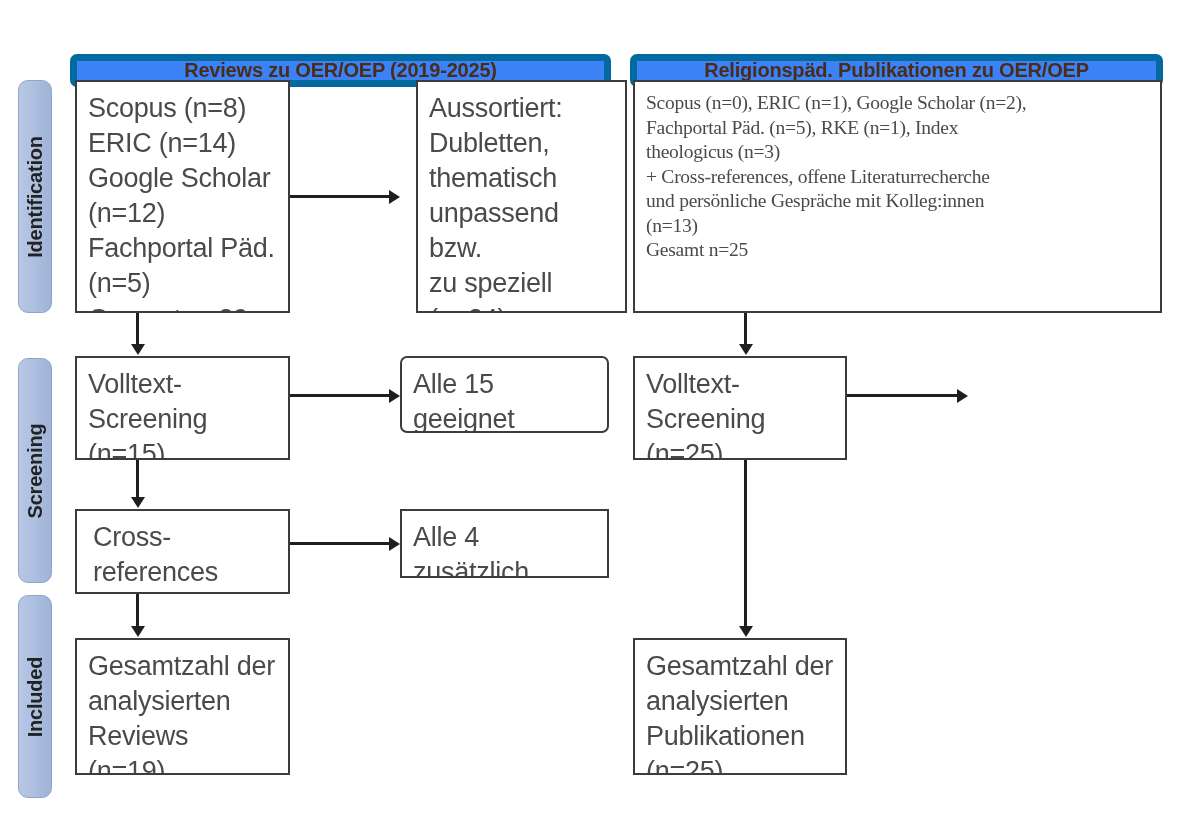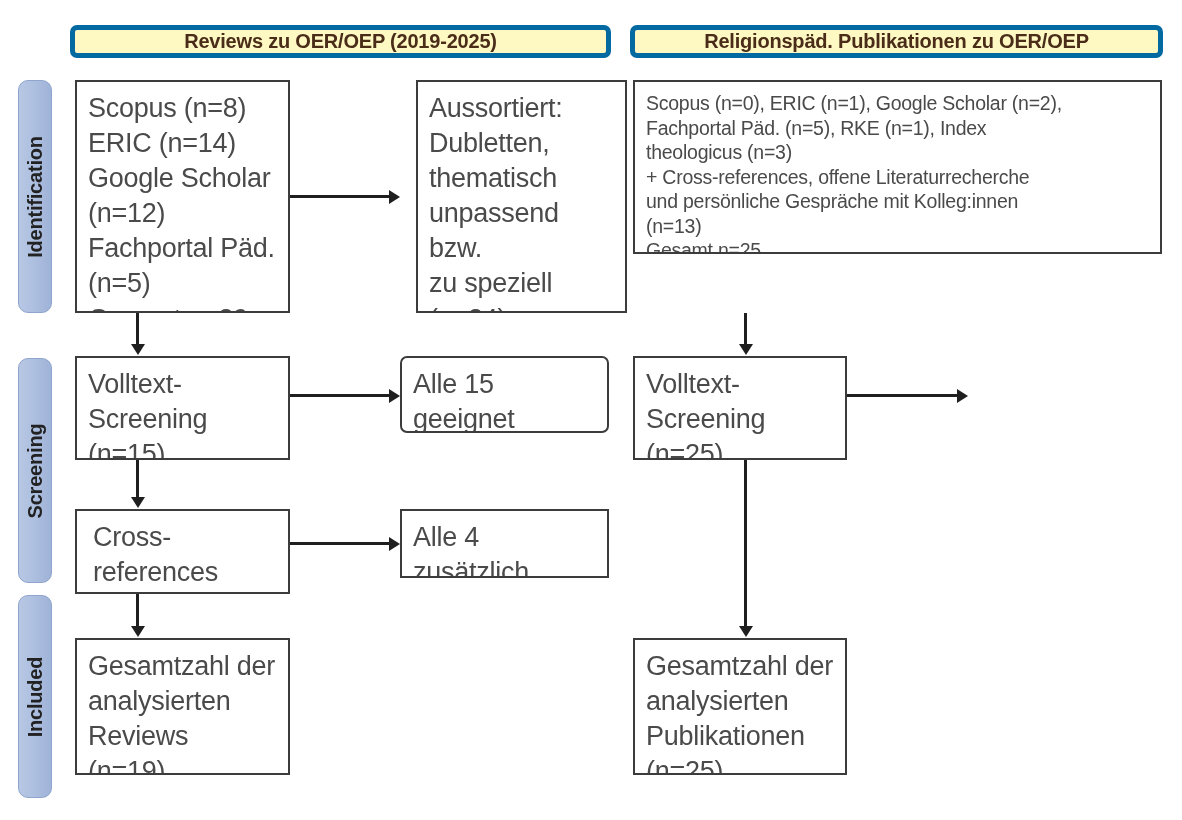--- a/index.html
+++ b/index.html
@@ -32,30 +32,31 @@
     letter-spacing:-0.2px;
   }
   #pill-identification{top:80px;height:233px;}
   #pill-screening{top:358px;height:225px;}
   #pill-included{top:595px;height:203px;}
 
   
   .col-header{
     position:absolute;
     height:33px;
-    background:#fef9c3;
-    border:5px solid #0369a1;
+    background:#3b82f6;
+    border:7px solid #0369a1;
     border-radius:7px;
     box-sizing:border-box;
     display:flex;align-items:center;justify-content:center;
     font-size:20px;font-weight:bold;
     color:#4a2c18;
     letter-spacing:-0.2px;
     white-space:nowrap;
     overflow:hidden;
+    margin-top:29px;
   }
   #header-left{left:70px;top:25px;width:541px;}
   #header-right{left:630px;top:25px;width:533px;text-align:right;}
 
   
   .flow-box{
     position:absolute;
     background:#ffffff;
     border:2.5px solid #3c3c3c;
     box-sizing:border-box;
@@ -72,21 +73,21 @@
   #box-l-sources   {left:75px; top:80px;  width:215px; height:233px;}
   #box-l-fulltext  {left:75px; top:356px; width:215px; height:104px;}
   #box-l-crossref  {left:75px; top:509px; width:215px; height:85px;padding-left:16px;}
   #box-l-included  {left:75px; top:638px; width:215px; height:137px;}
   
   #box-l-excluded  {left:400px;top:80px;  width:211px; height:233px;margin-left:16px;}
   #box-l-all15     {left:400px;top:356px; width:209px; height:77px;border-radius:7px;}
   #box-l-all4      {left:400px;top:509px; width:209px; height:69px;}
 
   
-  #box-r-sources   {left:633px;top:80px;  width:529px; height:174px; font-size:19.5px; line-height:1.26;}
+  #box-r-sources   {left:633px;top:80px;  width:529px; height:233px; font-size:19.5px; line-height:1.26;font-family:Liberation Serif, serif;}
   #box-r-fulltext  {left:633px;top:356px; width:214px; height:104px;}
   #box-r-included  {left:633px;top:638px; width:214px; height:137px;}
   #box-r-all25     {left:968px;top:356px; width:194px; height:82px;}
 
   
   .conn{position:absolute;background:#1f1f1f;}
   .conn-v{width:3px;}
   .conn-h{height:3px;}
   .arrow-down{
     position:absolute;width:0;height:0;

